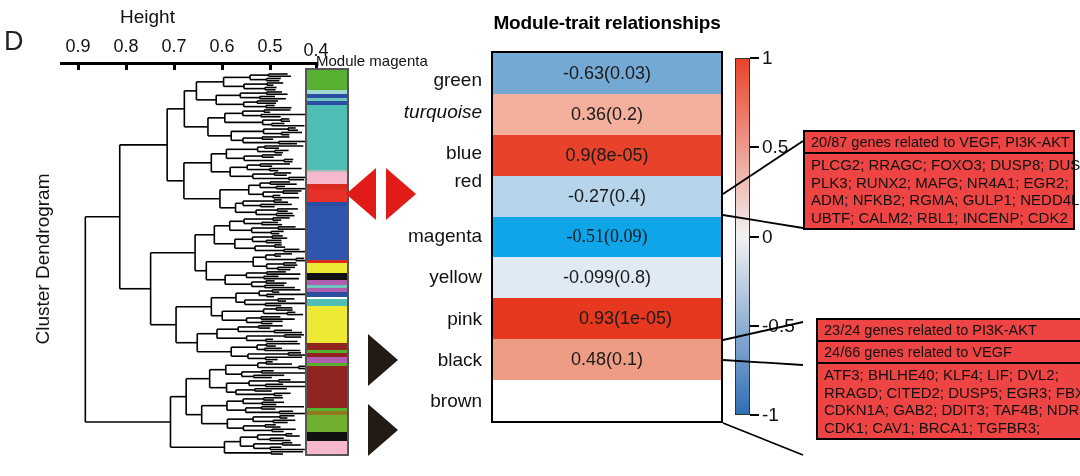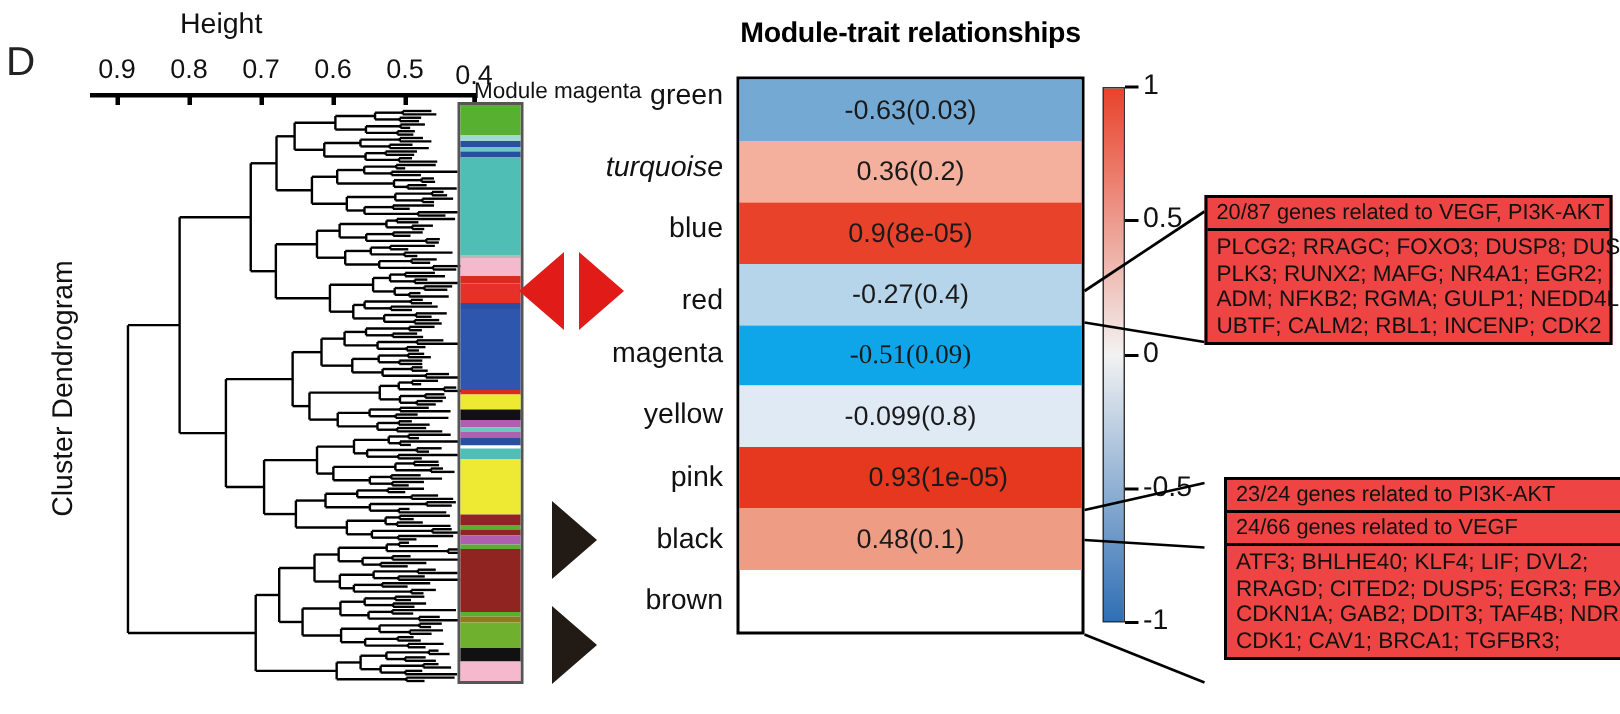--- a/index.html
+++ b/index.html
@@ -620,24 +620,24 @@
     <div style="background: rgb(88, 176, 48); height: 0.8%;"></div>
     <div style="background: rgb(143, 36, 32); height: 10.8%;"></div>
     <div style="background: rgb(88, 176, 48); height: 0.8%;"></div>
     <div style="background: rgb(143, 122, 32); height: 1%;"></div>
     <div style="background: rgb(111, 176, 47); height: 4.6%;"></div>
     <div style="background: rgb(17, 17, 17); height: 2.4%;"></div>
     <div style="background: rgb(246, 184, 204); height: 3.2%;"></div>
   </div>
 
 <div class="abs" id="row-labels">
-    <div class="module-row-label" style="top: 2px;">green</div>
+    <div class="module-row-label" style="top: 18px;">green</div>
     <div class="module-row-label" style="top: 50px; font-style: italic;">turquoise</div>
     <div class="module-row-label" style="top: 91.3333px;">blue</div>
-    <div class="module-row-label" style="top: 139px;">red</div>
+    <div class="module-row-label" style="top: 119px;">red</div>
     <div class="module-row-label" style="top: 174px;">magenta</div>
     <div class="module-row-label" style="top: 215.333px;">yellow</div>
     <div class="module-row-label" style="top: 256.667px;">pink</div>
     <div class="module-row-label" style="top: 298px;">black</div>
     <div class="module-row-label" style="top: 339.333px;">brown</div>
   </div>
 
 <div class="abs" id="mtr-title">Module-trait relationships</div>
 <div class="abs" id="heatmap">
     <div class="hm-cell" style="background: rgb(116, 169, 212); height: 11.1111%;">-0.63(0.03)</div>

